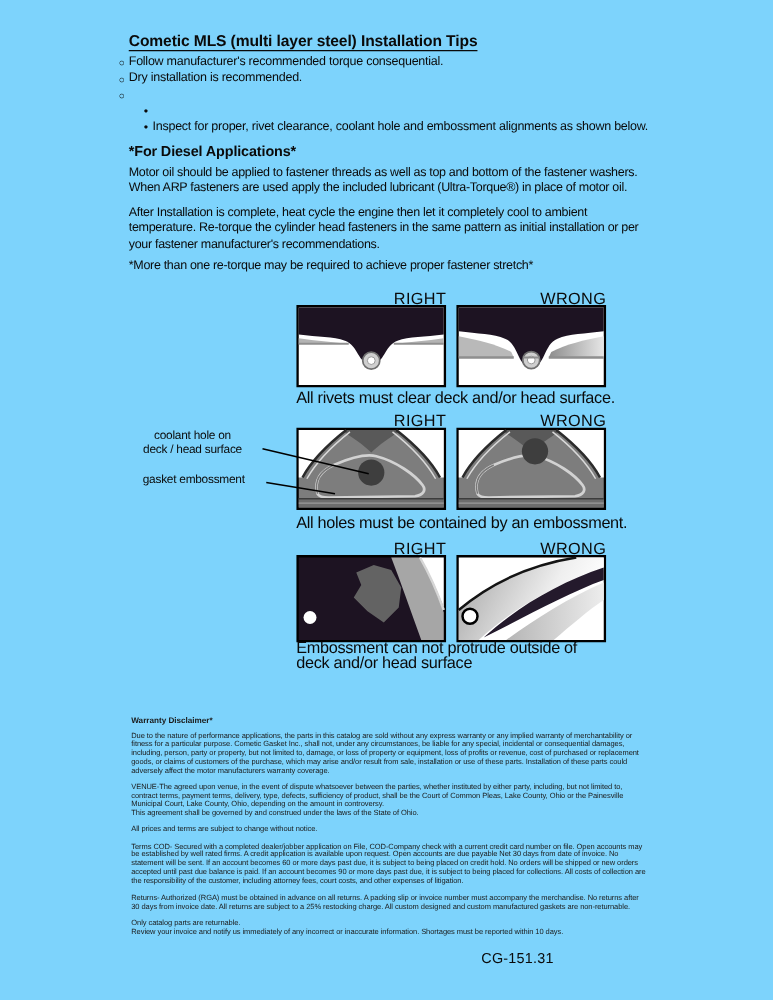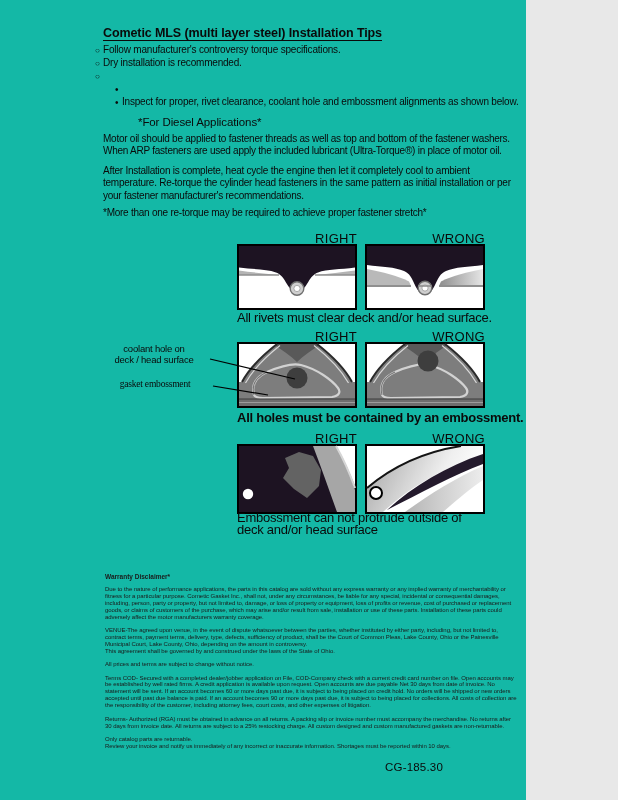--- a/index.html
+++ b/index.html
@@ -1,74 +1,74 @@
 <!DOCTYPE html>
 <html><head>
 <meta charset="utf-8">
 <style>
   * { margin:0; padding:0; box-sizing:border-box; }
   html,body { background:#e8e8e8; }
   .page {
     position:relative;
-    width:526px; height:800px;
-    background:#14b8a6;
+    width:618px; height:800px;
+    background:#7dd3fc;
     font-family:"Liberation Sans", sans-serif;
     color:#0a0a0a;
     overflow:hidden;
   }
   .title {
     position:absolute; left:103px; top:26px;
     font-size:12.5px; font-weight:bold; letter-spacing:-0.1px;
     text-decoration:underline; text-underline-offset:3px; text-decoration-thickness:1.4px;
   }
   .tips { position:absolute; left:95px; top:44px; width:440px; font-size:10px; letter-spacing:-0.2px; }
   .tip-row { display:flex; line-height:12.5px; }
   .tip-row .mk { width:8px; font-size:8px; line-height:13px; }
   .tip-row.sub { padding-left:20px; }
   .tip-row.sub .mk { font-size:10px; width:7px; }
   .diesel-heading {
     position:absolute; left:103px; top:116px;
-    font-size:11.5px; font-weight:normal; letter-spacing:-0.1px;margin-left:35px;
+    font-size:11.5px; font-weight:bold; letter-spacing:-0.1px;
   }
   .body-para { position:absolute; left:103px; width:420px; font-size:10px; line-height:12.4px; letter-spacing:-0.25px; }
   #diesel-p1 { top:133px; }
   #diesel-p2 { top:165px; }
   #retorque-note { top:207px; }
 
   .rw-row { position:absolute; left:237px; width:250px; display:flex; }
   .rw-row span { width:120px; text-align:right; font-size:13px; letter-spacing:0.3px; }
   .rw-row span + span { margin-left:8px; }
   #rw1 { top:231px; } #rw2 { top:329px; } #rw3 { top:431px; }
 
   .figbox { position:absolute; width:120px; }
   svg { display:block; }
   .caption { position:absolute; left:237px; font-size:13px; letter-spacing:-0.25px; line-height:11.5px; }
-  #cap1 { top:312px; } #cap2 { top:412px;font-weight:bold; } #cap3 { top:512px; width:235px; }
+  #cap1 { top:312px; } #cap2 { top:412px; } #cap3 { top:512px; width:235px; }
 
   .annot { position:absolute; text-align:center; font-size:9.5px; line-height:10.5px; letter-spacing:-0.2px; white-space:pre-line; }
   #annot1 { left:98px; top:344px; width:112px; }
-  #annot2 { left:98px; top:379px; width:114px;font-family:Liberation Serif, serif; }
+  #annot2 { left:98px; top:379px; width:114px; }
   #leader-lines { position:absolute; left:110px; top:338px; z-index:5; }
 
   .warranty { position:absolute; left:105px; top:573px; width:414px; color:#1a1a1a; }
   .warranty h2 { font-size:6.5px; font-weight:bold; margin-bottom:6px; }
   .warranty p { font-size:6px; line-height:6.9px; letter-spacing:-0.05px; margin-bottom:6.5px; white-space:pre-line; }
   .page-code { position:absolute; left:385px; top:761px; font-size:11.5px; letter-spacing:0.2px; }
 </style>
 </head>
 <body>
 
 <div class="page">
 
   <h1 class="title">Cometic MLS (multi layer steel) Installation Tips</h1>
 
   <div class="tips">
     <div class="tip-row">
       <span class="mk">○</span>
-      <span>Follow manufacturer's controversy torque specifications.</span>
+      <span>Follow manufacturer's recommended torque consequential.</span>
     </div>
     <div class="tip-row">
       <span class="mk">○</span>
       <span>Dry installation is recommended.</span>
     </div>
     <div class="tip-row">
       <span class="mk">○</span>
     </div>
     <div class="tip-row sub">
       <span class="mk">•</span>
@@ -210,15 +210,15 @@
     <p>Due to the nature of performance applications, the parts in this catalog are sold without any express warranty or any implied warranty of merchantability or fitness for a particular purpose.  Cometic Gasket Inc., shall not, under any circumstances, be liable for any special, incidental or consequential damages, including, person, party or property, but not limited to, damage, or loss of property or equipment, loss of profits or revenue, cost of purchased or replacement goods, or claims of customers of the purchase, which may arise and/or result from sale, installation or use of these parts.  Installation of these parts could adversely affect the motor manufacturers warranty coverage.</p>
     <p>VENUE-The agreed upon venue, in the event of dispute whatsoever between the parties, whether instituted by either party, including, but not limited to, contract terms, payment terms, delivery, type, defects, sufficiency of product, shall be the Court of Common Pleas, Lake County, Ohio or the Painesville Municipal Court, Lake County, Ohio, depending on the amount in controversy.
 This agreement shall be governed by and construed under the laws of the State of Ohio.</p>
     <p>All prices and terms are subject to change without notice.</p>
     <p>Terms COD- Secured with a completed dealer/jobber application on File, COD-Company check with a current credit card number on file.  Open accounts may be established by well rated firms.  A credit application is available upon request.  Open accounts are due payable Net 30 days from date of invoice.  No statement will be sent.  If an account becomes 60 or more days past due, it is subject to being placed on credit hold.  No orders will be shipped or new orders accepted until past due balance is paid.  If an account becomes 90 or more days past due, it is subject to being placed for collections.  All costs of collection are the responsibility of the customer, including attorney fees, court costs, and other expenses of litigation.</p>
     <p>Returns- Authorized (RGA) must be obtained in advance on all returns.  A packing slip or invoice number must accompany the merchandise.  No returns after 30 days from invoice date.  All returns are subject to a 25% restocking charge.  All custom designed and custom manufactured gaskets are non-returnable.</p>
     <p>Only catalog parts are returnable.
 Review your invoice and notify us immediately of any incorrect or inaccurate information.  Shortages must be reported within 10 days.</p>
   </div>
 
-  <div class="page-code">CG-185.30</div>
+  <div class="page-code">CG-151.31</div>
 
 </div>
 
 </body></html>

